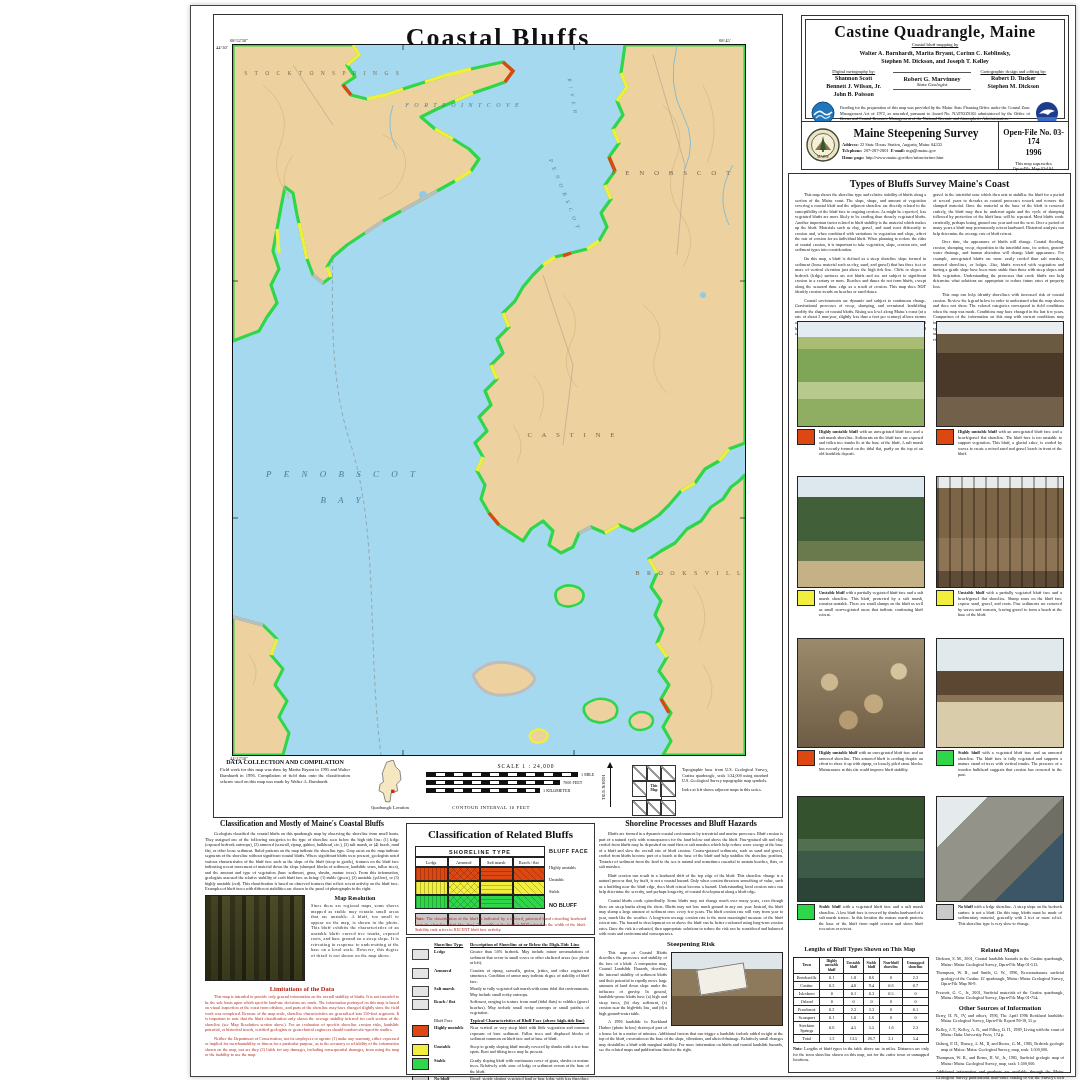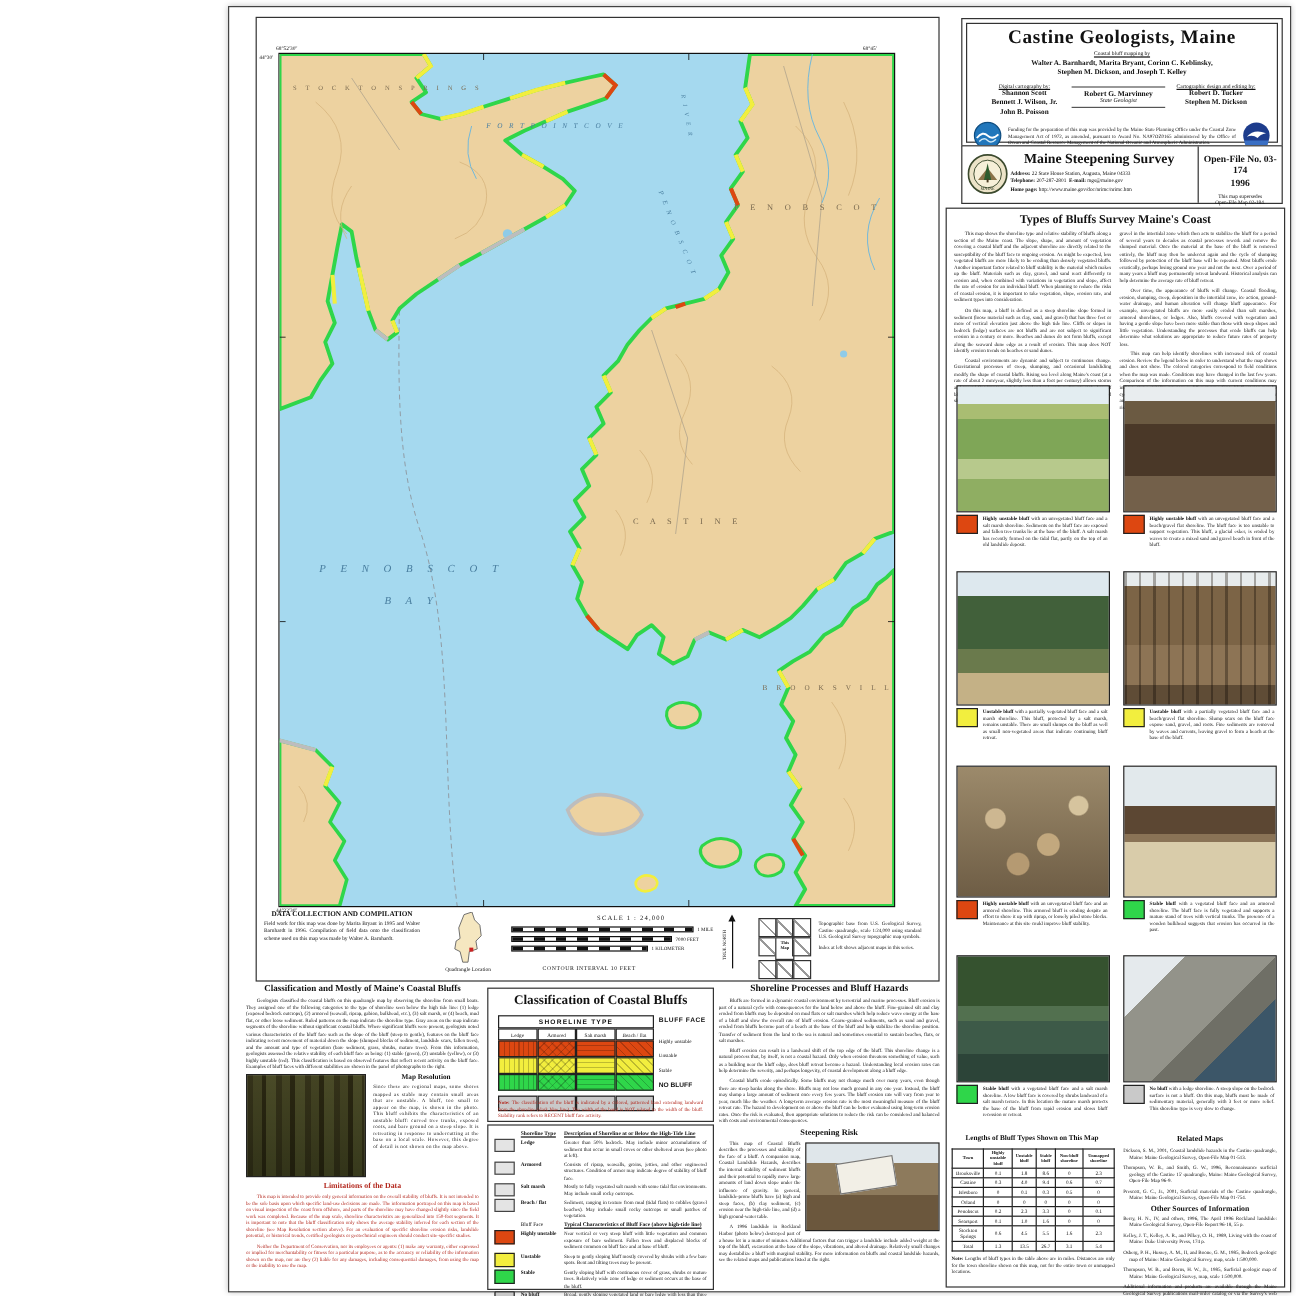--- a/index.html
+++ b/index.html
@@ -59,20 +59,21 @@
   .bar{height:3px;border:.6px solid #111;background:repeating-linear-gradient(90deg,#111 0 9px,#fff 9px 18px);}
   .qcell{width:14px;height:14px;border:.6px solid #333;background:linear-gradient(45deg,transparent 46%,#999 46% 54%,transparent 54%);}
   .qcell.mid{background:#fff;font:bold 3.6px "Liberation Serif",serif;text-align:center;line-height:1.1;padding-top:3px;}
 </style>
 </head>
 <body>
 
 <div class="sheet">
 
   <div class="c box" style="left:22px;top:8px;width:568px;height:802px;">
+    <div class="c ctr" style="left:0;top:8px;width:568px;font:bold 26px 'Liberation Serif',serif;letter-spacing:2px;">Coastal  Bluffs</div>
 
     <div class="c" style="left:16px;top:23px;font-size:4.5px;">68°52'30"</div>
     <div class="c" style="left:505px;top:23px;font-size:4.5px;">68°45'</div>
     <div class="c" style="left:2px;top:30px;font-size:4.5px;">44°30'</div>
     <div class="c" style="left:16px;top:741px;font-size:4.5px;">44°22'30"</div>
 
     <div class="c" style="left:18px;top:29px;width:512px;height:710px;border:1px solid #111;">
       <svg width="512" height="710" viewBox="0 0 512 710">
 
         <rect x="0" y="0" width="512" height="710" fill="#a5d9ef"></rect>
@@ -239,21 +240,21 @@
     </div>
 
     <div class="c" style="left:468px;top:752px;width:86px;">
       <div class="t40 jt">Topographic base from U.S. Geological Survey, Castine quadrangle, scale 1:24,000 using standard U.S. Geological Survey topographic map symbols.</div>
       <div class="t40 jt" style="margin-top:3px;">Index at left shows adjacent maps in this series.</div>
     </div>
   </div>
 
   <div class="c box" style="left:610px;top:9px;width:266px;height:106px;">
     <div class="hdr-inner">
-      <div class="ctr hdr-title" style="margin-top:3px;">Castine Geologists, Maine</div>
+      <div class="ctr hdr-title" style="margin-top:3px;">Castine Quadrangle, Maine</div>
       <div class="ctr lbl" style="margin-top:1px;">Coastal bluff mapping by</div>
       <div class="ctr names" style="margin-top:2px;">Walter A. Barnhardt, Marita Bryant, Corinn C. Keblinsky,</div>
       <div class="ctr names">Stephen M. Dickson, and Joseph T. Kelley</div>
       <div style="display:flex;justify-content:space-between;margin:4px 8px 0 8px;">
         <div class="ctr" style="width:80px;">
           <div class="lbl">Digital cartography by:</div>
           <div class="names">Shannon Scott</div>
           <div class="names">Bennett J. Wilson, Jr.</div>
           <div class="names">John B. Poisson</div>
         </div>
@@ -470,21 +471,21 @@
         <div class="ctr" style="font:bold 6px 'Liberation Serif',serif;">Map Resolution</div>
         <div class="t40 jt" style="margin-top:2px;letter-spacing:.3px;">Since these are regional maps, some shores mapped as stable may contain small areas that are unstable.  A bluff, too small to appear on the map, is shown in the photo.  This bluff exhibits the characteristics of an unstable bluff:  curved tree trunks, exposed roots, and bare ground on a steep slope.  It is retreating in response to undercutting at the base on a local scale.  However, this degree of detail is not shown on the map above.</div>
       </div>
     </div>
     <div class="ctr red" style="font-weight:bold;font-size:6.5px;margin-top:4px;">Limitations of the Data</div>
     <p class="t40 jt ind red" style="margin-top:2px;">This map is intended to provide only general information on the overall stability of bluffs.  It is not intended to be the sole basis upon which specific land-use decisions are made.  The information portrayed on this map is based on visual inspection of the coast from offshore, and parts of the shoreline may have changed slightly since the field work was completed.  Because of the map scale, shoreline characteristics are generalized into 150-foot segments.  It is important to note that the bluff classification only shows the average stability inferred for each section of the shoreline (see Map Resolution section above).  For an evaluation of specific shoreline erosion risks, landslide potential, or historical trends, certified geologists or geotechnical engineers should conduct site-specific studies.</p>
     <p class="t40 jt ind red">Neither the Department of Conservation, nor its employees or agents:  (1) make any warranty, either expressed or implied for merchantability or fitness for a particular purpose, as to the accuracy or reliability of the information shown on the map, nor are they (2) liable for any damages, including consequential damages, from using the map or the inability to use the map.</p>
   </div>
 
   <div class="c box" style="left:215px;top:817px;width:187px;height:110px;">
-    <div class="ctr" style="margin-top:4px;font:bold 11px 'Liberation Serif',serif;">Classification of Coastal Bluffs</div>
+    <div class="ctr" style="margin-top:4px;font:bold 11px 'Liberation Serif',serif;">Classification of Related Bluffs</div>
 
     <div class="c" style="left:8px;top:22px;width:130px;">
       <div class="lg-cell ctr" style="font:bold 5.5px 'Liberation Sans',sans-serif;letter-spacing:1px;padding:1.5px 0;">SHORELINE  TYPE</div>
       <div style="display:grid;grid-template-columns:repeat(4,1fr);">
         <div class="lg-cell ctr" style="font-size:4.3px;padding:1.5px 0;">Ledge</div>
         <div class="lg-cell ctr" style="font-size:4.3px;padding:1.5px 0;">Armored</div>
         <div class="lg-cell ctr" style="font-size:4.3px;padding:1.5px 0;">Salt marsh</div>
         <div class="lg-cell ctr" style="font-size:4.3px;padding:1.5px 0;">Beach / flat</div>
       </div>
       <div style="display:grid;grid-template-columns:repeat(4,1fr);">

